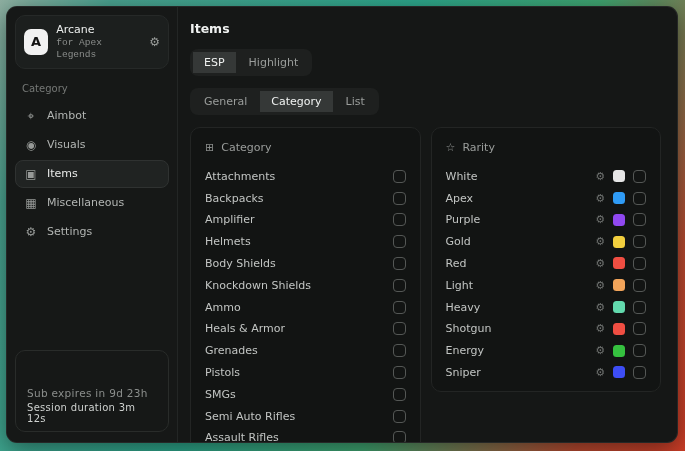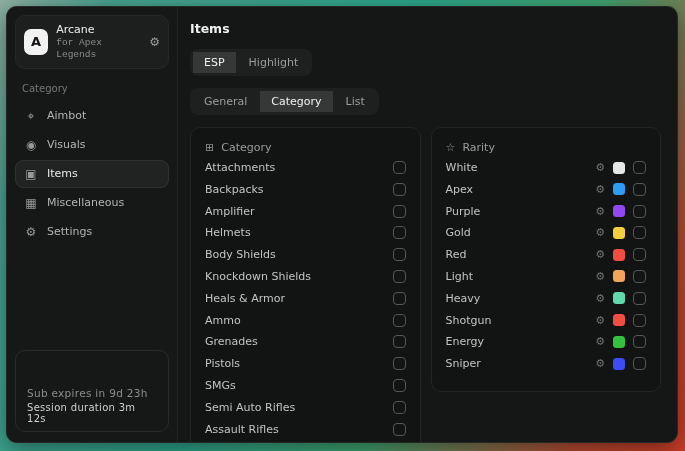--- a/index.html
+++ b/index.html
@@ -42,21 +42,21 @@
   .seg { display:inline-flex; background:#1e201f; border-radius:8px; padding:3px; gap:2px;
     align-self:flex-start; margin-bottom:12px; }
   .seg-item { padding:4px 11px; font-size:11px; color:#9a9d9b; border-radius:0; cursor:pointer; }
   .seg-item.active { background:#353837; color:#f0f2f1; }
   .panels { display:flex; gap:10px; align-items:flex-start; }
   .panel { flex:1; background:#121413; border:1px solid #232524; border-radius:10px;
     padding:9px 14px 12px; }
   .panel-head { display:flex; align-items:center; gap:7px; color:#9a9d9b; font-size:11px;
     padding:4px 0 7px; }
   .panel-head .ic { font-size:11px; color:#8b8e8c; }
-  .row { display:flex; align-items:flex-start; justify-content:space-between; height:21.8px; }
+  .row { display:flex; align-items:flex-end; justify-content:space-between; height:21.8px; }
   .row-label { color:#c2c5c3; font-size:11px; }
   .row-right { display:flex; align-items:center; gap:8px; }
   .cb { width:13px; height:13px; border:1.4px solid #54575­5; border:1.4px solid #545755;
     border-radius:4px; background:transparent; cursor:pointer; flex:0 0 auto; }
   .swatch { width:12px; height:12px; border-radius:3.5px; cursor:pointer; flex:0 0 auto; }
   .row-gear { color:#6f7270; font-size:11px; cursor:pointer; line-height:1; }
 </style>
 </head>
 <body>
 
@@ -162,26 +162,26 @@
               <span class="row-label">Body Shields</span>
               <span class="cb"></span>
             </div>
 
             <div class="row">
               <span class="row-label">Knockdown Shields</span>
               <span class="cb"></span>
             </div>
 
             <div class="row">
+              <span class="row-label">Ammo</span>
+              <span class="cb"></span>
+            </div>
+
+            <div class="row">
               <span class="row-label">Heals &amp; Armor</span>
-              <span class="cb"></span>
-            </div>
-
-            <div class="row">
-              <span class="row-label">Ammo</span>
               <span class="cb"></span>
             </div>
 
             <div class="row">
               <span class="row-label">Grenades</span>
               <span class="cb"></span>
             </div>
 
             <div class="row">
               <span class="row-label">Pistols</span>

